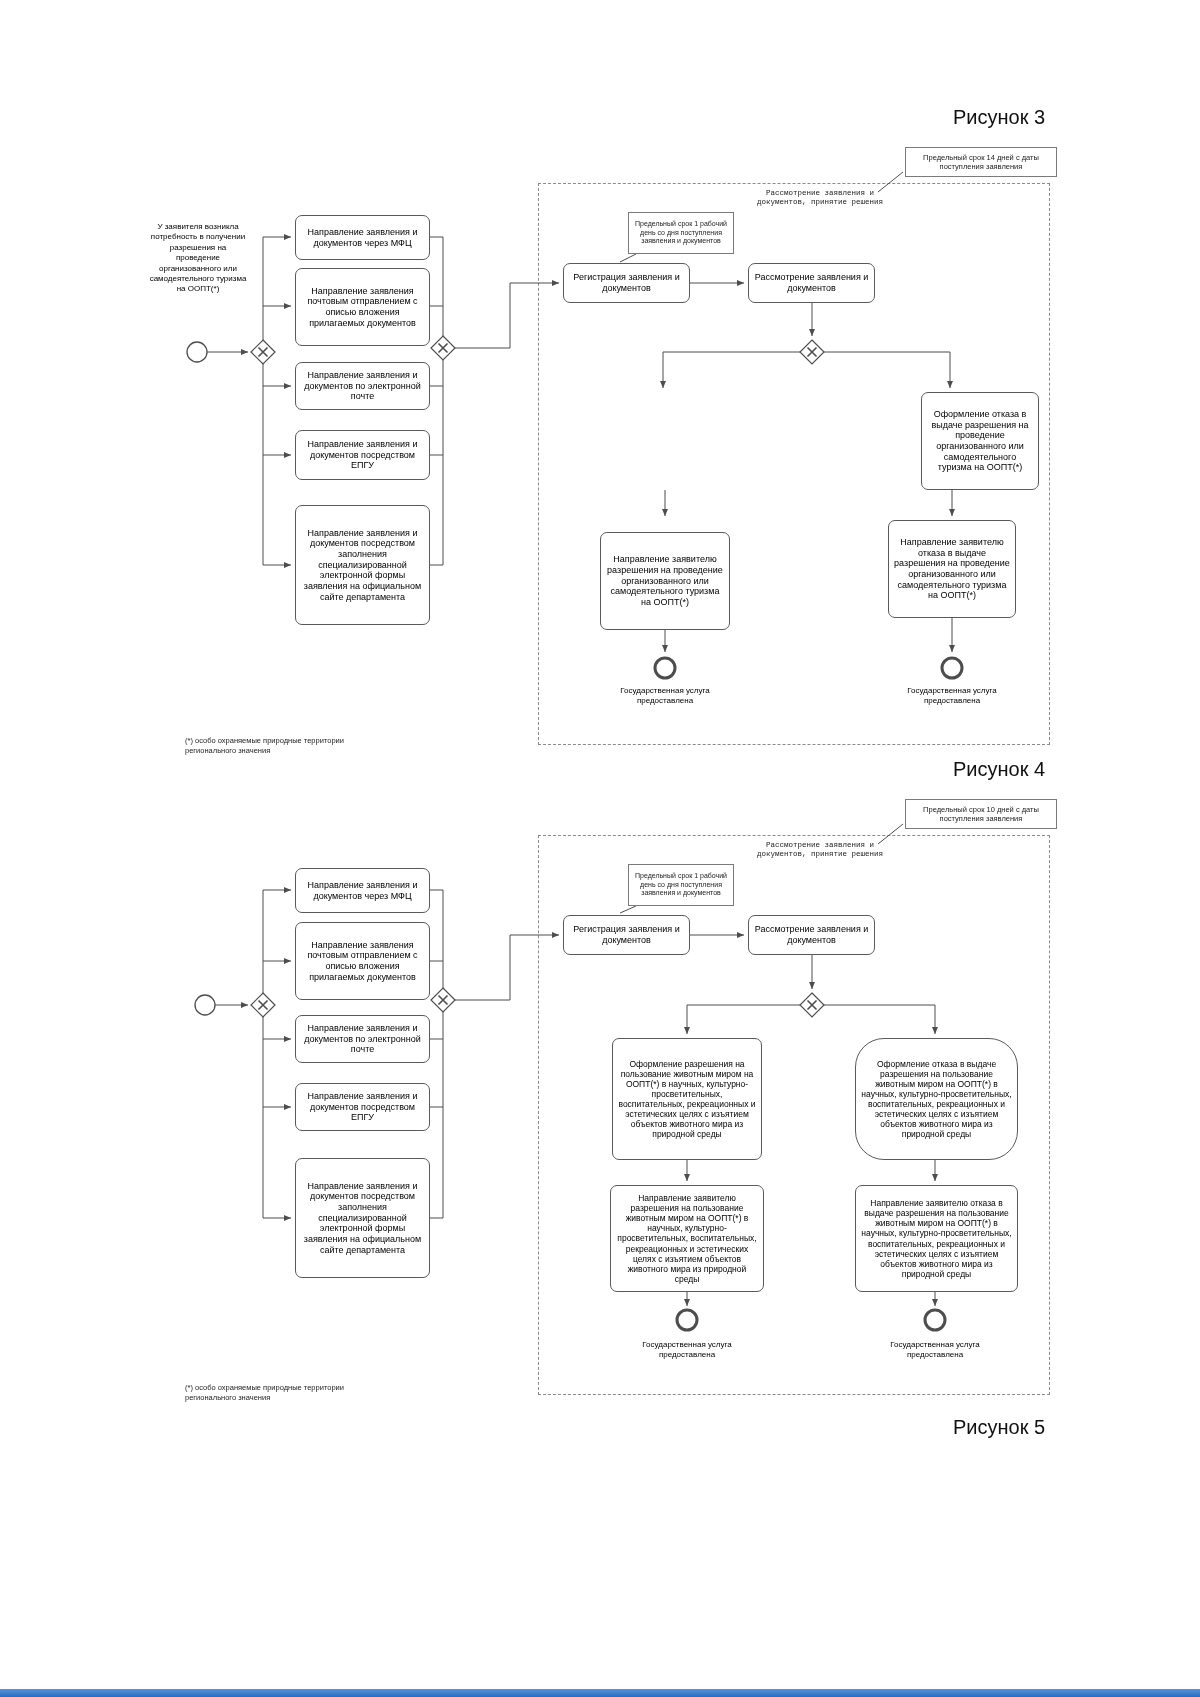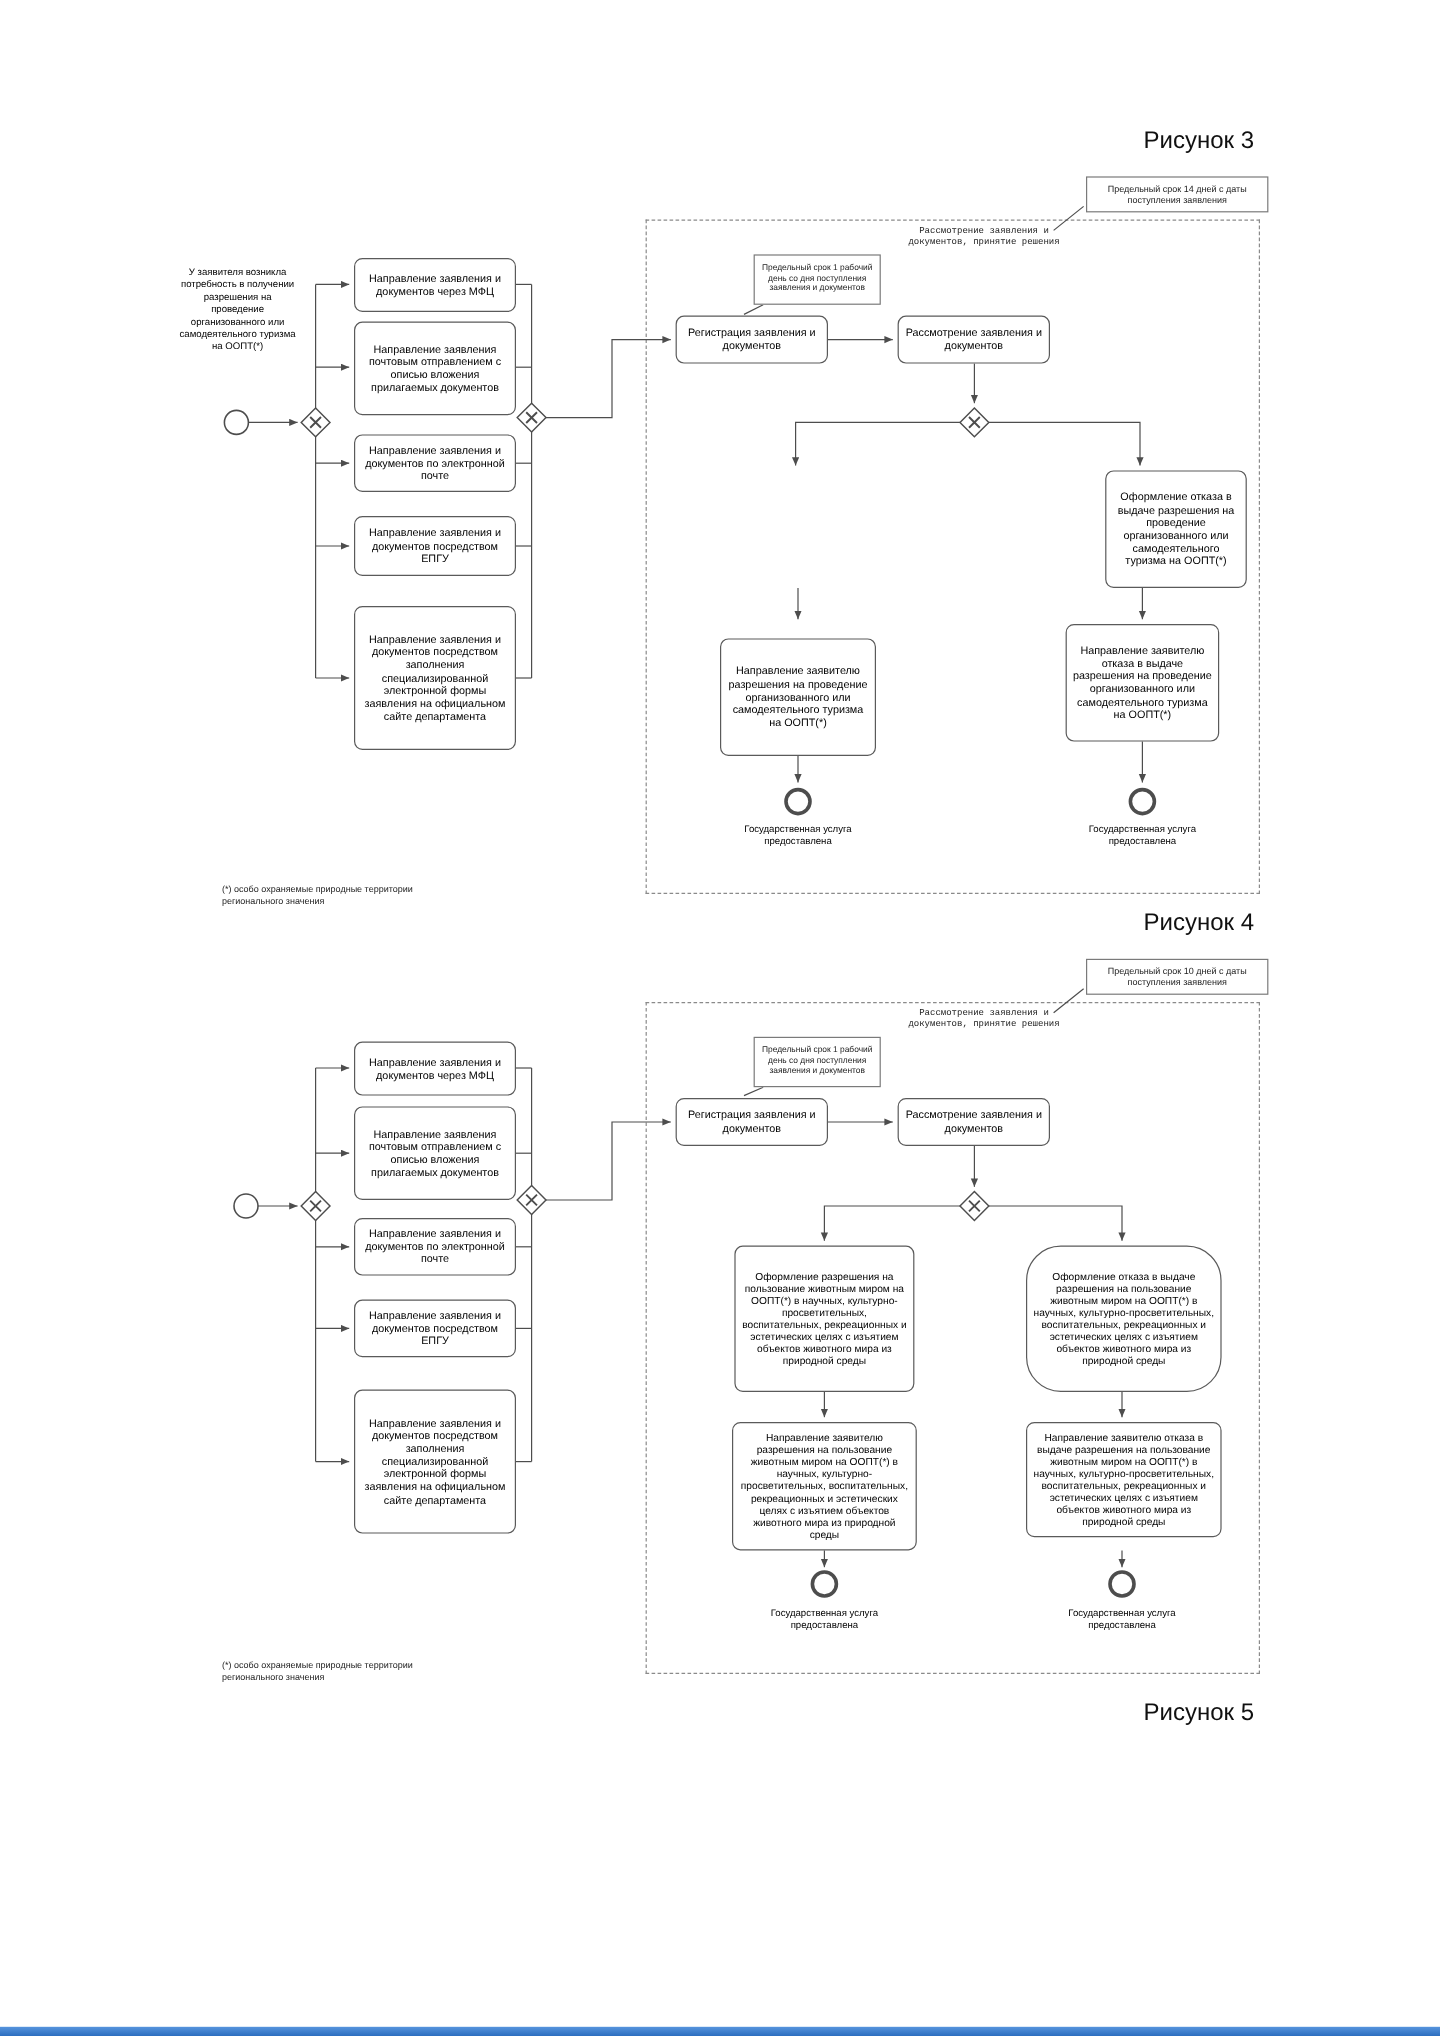--- a/index.html
+++ b/index.html
@@ -164,21 +164,21 @@
 
   <div class="note" style="left:628px; top:864px; width:106px; height:42px; font-size:7px;">Предельный срок 1 рабочий день со дня поступления заявления и документов</div>
 
   <div class="task" style="left:563px; top:915px; width:127px; height:40px;">Регистрация заявления и документов</div>
   <div class="task" style="left:748px; top:915px; width:127px; height:40px;">Рассмотрение заявления и документов</div>
 
   <div class="task" style="left:612px; top:1038px; width:150px; height:122px; font-size:8.5px;">Оформление разрешения на пользование животным миром на ООПТ(*) в научных, культурно-просветительных, воспитательных, рекреационных и эстетических целях с изъятием объектов животного мира из природной среды</div>
   <div class="task" style="left:855px; top:1038px; width:163px; height:122px; font-size:8.5px;border-radius:29px;">Оформление отказа в выдаче разрешения на пользование животным миром на ООПТ(*) в научных, культурно-просветительных, воспитательных, рекреационных и эстетических целях с изъятием объектов животного мира из природной среды</div>
 
   <div class="task" style="left:610px; top:1185px; width:154px; height:107px; font-size:8.5px;">Направление заявителю разрешения на пользование животным миром на ООПТ(*) в научных, культурно-просветительных, воспитательных, рекреационных и эстетических целях с изъятием объектов животного мира из природной среды</div>
-  <div class="task" style="left:855px; top:1185px; width:163px; height:96px; font-size:8.5px;">Направление заявителю отказа в выдаче разрешения на пользование животным миром на ООПТ(*) в научных, культурно-просветительных, воспитательных, рекреационных и эстетических целях с изъятием объектов животного мира из природной среды</div>
+  <div class="task" style="left:855px; top:1185px; width:163px; height:107px; font-size:8.5px;">Направление заявителю отказа в выдаче разрешения на пользование животным миром на ООПТ(*) в научных, культурно-просветительных, воспитательных, рекреационных и эстетических целях с изъятием объектов животного мира из природной среды</div>
 
   <div class="end-label" style="left:630px; top:1340px; width:114px;">Государственная услуга предоставлена</div>
   <div class="end-label" style="left:878px; top:1340px; width:114px;">Государственная услуга предоставлена</div>
 
   <div class="footnote" style="left:185px; top:1383px; width:200px;">(*) особо охраняемые природные территории регионального значения</div>
 
   <div class="fig-label" style="left:953px; top:1416px; width:110px;">Рисунок 5</div>
 
   <div class="edge-bar"></div>
 

